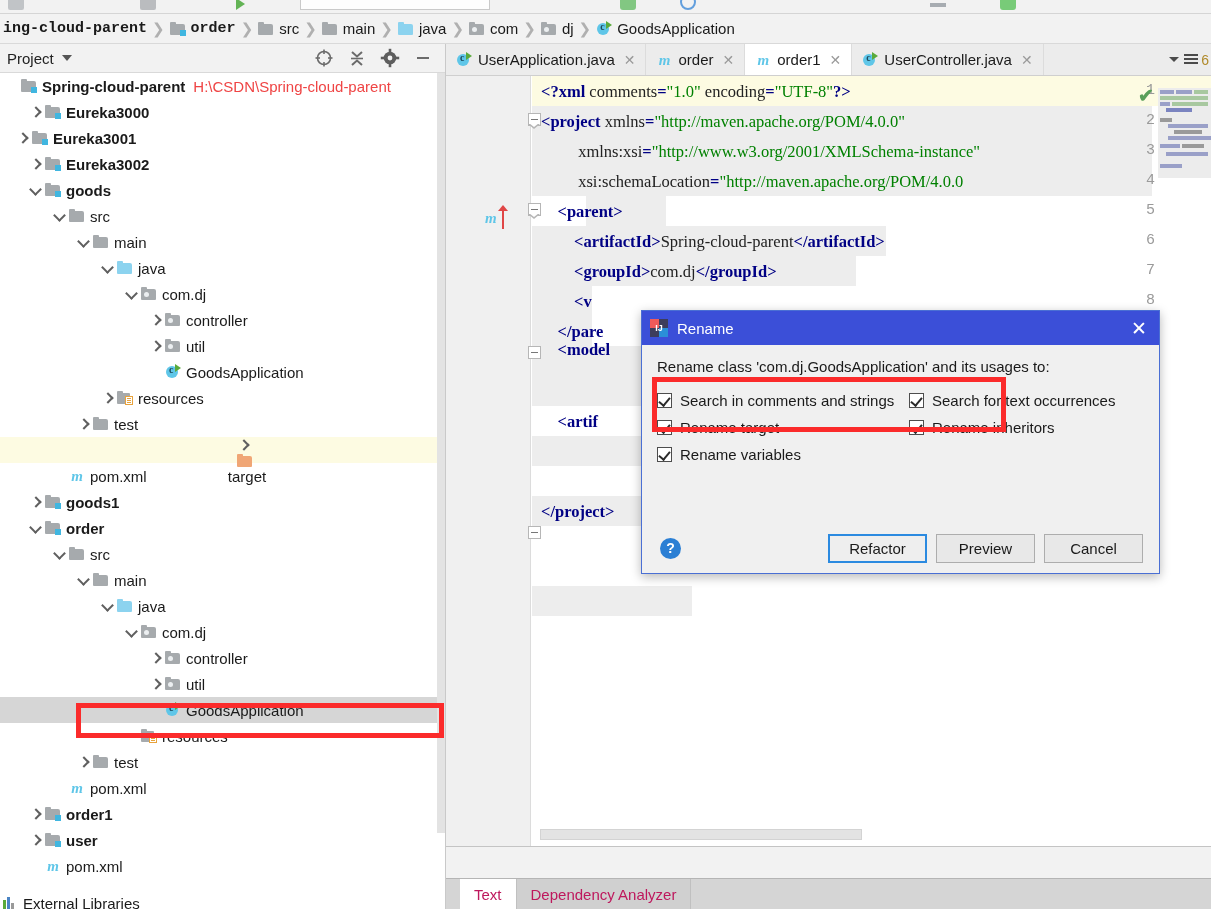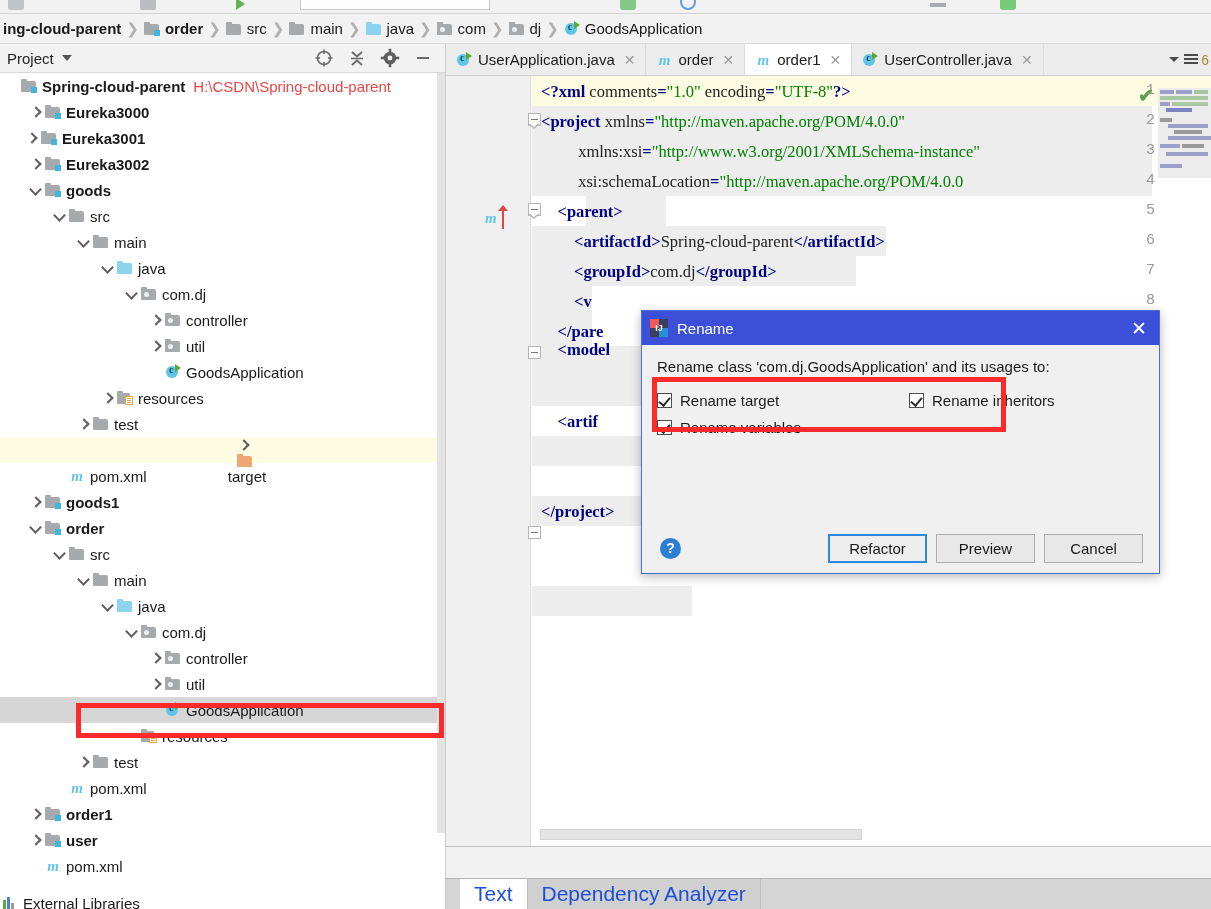--- a/index.html
+++ b/index.html
@@ -28,21 +28,21 @@
   .breadcrumb {
     position: absolute; left: 0; top: 14px; width: 1211px; height: 30px;
     background: #f2f2f2;
     display: flex; align-items: center;
     padding-left: 0px; gap: 0px;
     font-size: 15px; color: #1a1a1a;
     overflow: hidden;
     border-bottom: 1px solid #d9d9d9;
   }
   .crumb { display: flex; align-items: center; gap: 5px; padding: 0 3px; white-space: nowrap; }
-  .crumb.bold { font-weight: bold; }
+  .crumb.bold { font-weight: bold; font-family: Liberation Mono, monospace; }
   .crumb-sep { color: #b0b0b0; font-size: 15px; padding: 0 2px; }
 
   .ic-mod { width: 16px; height: 14px; position: relative; flex: none; }
   .ic-mod .f { position: absolute; left: 0; top: 2px; width: 15px; height: 11px;
       background: #a6aaad; border-radius: 1px 2px 1px 1px; }
   .ic-mod .f:before { content:""; position:absolute; left:0; top:-2px; width:6px; height:3px;
       background:#a6aaad; border-radius:1px 1px 0 0; }
   .ic-mod .b { position: absolute; right: 0px; bottom: 0px; width: 6px; height: 6px; background: #40b6e0; }
 
   .ic-folder { width: 16px; height: 14px; position: relative; flex: none; }
@@ -197,21 +197,21 @@
 
   
   .editor-bottom {
     position: absolute; left: 446px; top: 846px; width: 765px; height: 33px;
     background: #f2f2f2; border-top: 1px solid #c4c4c4; border-bottom: 1px solid #b5b5b5;
   }
   .bottom-tabs {
     position: absolute; left: 446px; top: 879px; width: 765px; height: 30px;
     background: #d5d5d5; display: flex; align-items: stretch; padding-left: 14px;
   }
-  .btab { display: flex; align-items: center; padding: 0 14px; font-size: 21px; color: #1d4ed8;
+  .btab { display: flex; align-items: center; padding: 0 14px; font-size: 15px; color: #be185d;
       background: #d0d0d0; border-right: 1px solid #c0c0c0; }
   .btab.active { background: #ffffff; }
   .btabs-rest { flex:1; background:#d5d5d5; }
 
   
   .extlib { position: absolute; left: 0; top: 893px; width: 437px; height: 20px;
       display:flex; align-items:center; font-size:15px; color:#1a1a1a; background:#fff;}
   .ic-lib { width: 16px; height: 14px; position: relative; flex: none; margin-left: 2px;}
   .ic-lib i { position:absolute; bottom:0; width:3px; }
   .ic-lib i:nth-child(1){ left:1px; height:10px; background:#5aaa3a;}
@@ -410,21 +410,21 @@
         <span class="tree-path">H:\CSDN\Spring-cloud-parent</span>
       </div>
       <div class="tree-row bold" style="padding-left: 28px;">
         <span class="chev right"></span>
         <span class="ic-mod">
           <span class="f"></span>
           <span class="b"></span>
         </span>
         <span class="tree-label">Eureka3000</span>
       </div>
-      <div class="tree-row bold" style="padding-left: 24px;">
+      <div class="tree-row bold" style="padding-left: 15px;">
         <span class="chev right"></span>
         <span class="ic-mod">
           <span class="f"></span>
           <span class="b"></span>
         </span>
         <span class="tree-label">Eureka3001</span>
       </div>
       <div class="tree-row bold" style="padding-left: 28px;">
         <span class="chev right"></span>
         <span class="ic-mod">
@@ -791,20 +791,30 @@
           <span class="q3"></span>
           <span class="q4"></span>
         <span class="ij">IJ</span>
       </span>
       <span>Rename</span>
       <span class="dlg-close">✕</span>
     </div>
     <div class="dlg-body">
       <div class="dlg-prompt">Rename class 'com.dj.GoodsApplication' and its usages to:</div>
       <div class="checks" id="checks-host">
+          <div class="chkrow">
+            <label class="chk col1">
+              <span class="box"></span>
+              <span>Search in comments and strings</span>
+            </label>
+            <label class="chk ">
+              <span class="box"></span>
+              <span>Search for text occurrences</span>
+            </label>
+          </div>
           <div class="chkrow">
             <label class="chk col1">
               <span class="box"></span>
               <span>Rename target</span>
             </label>
             <label class="chk ">
               <span class="box"></span>
               <span>Rename inheritors</span>
             </label>
           </div>

